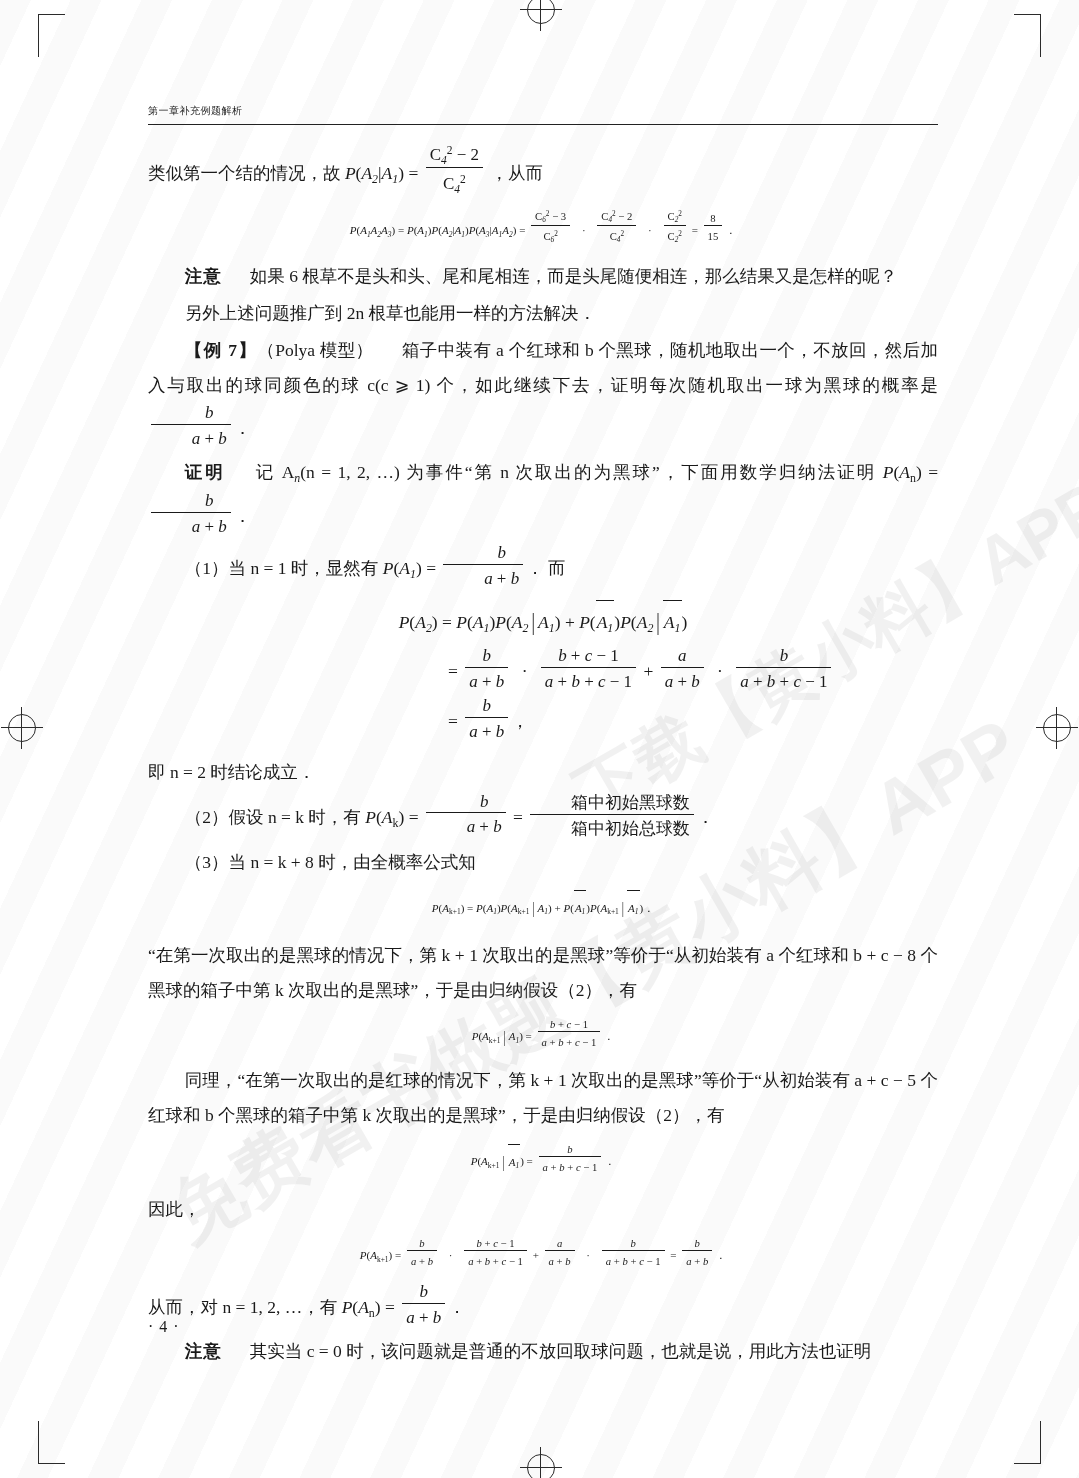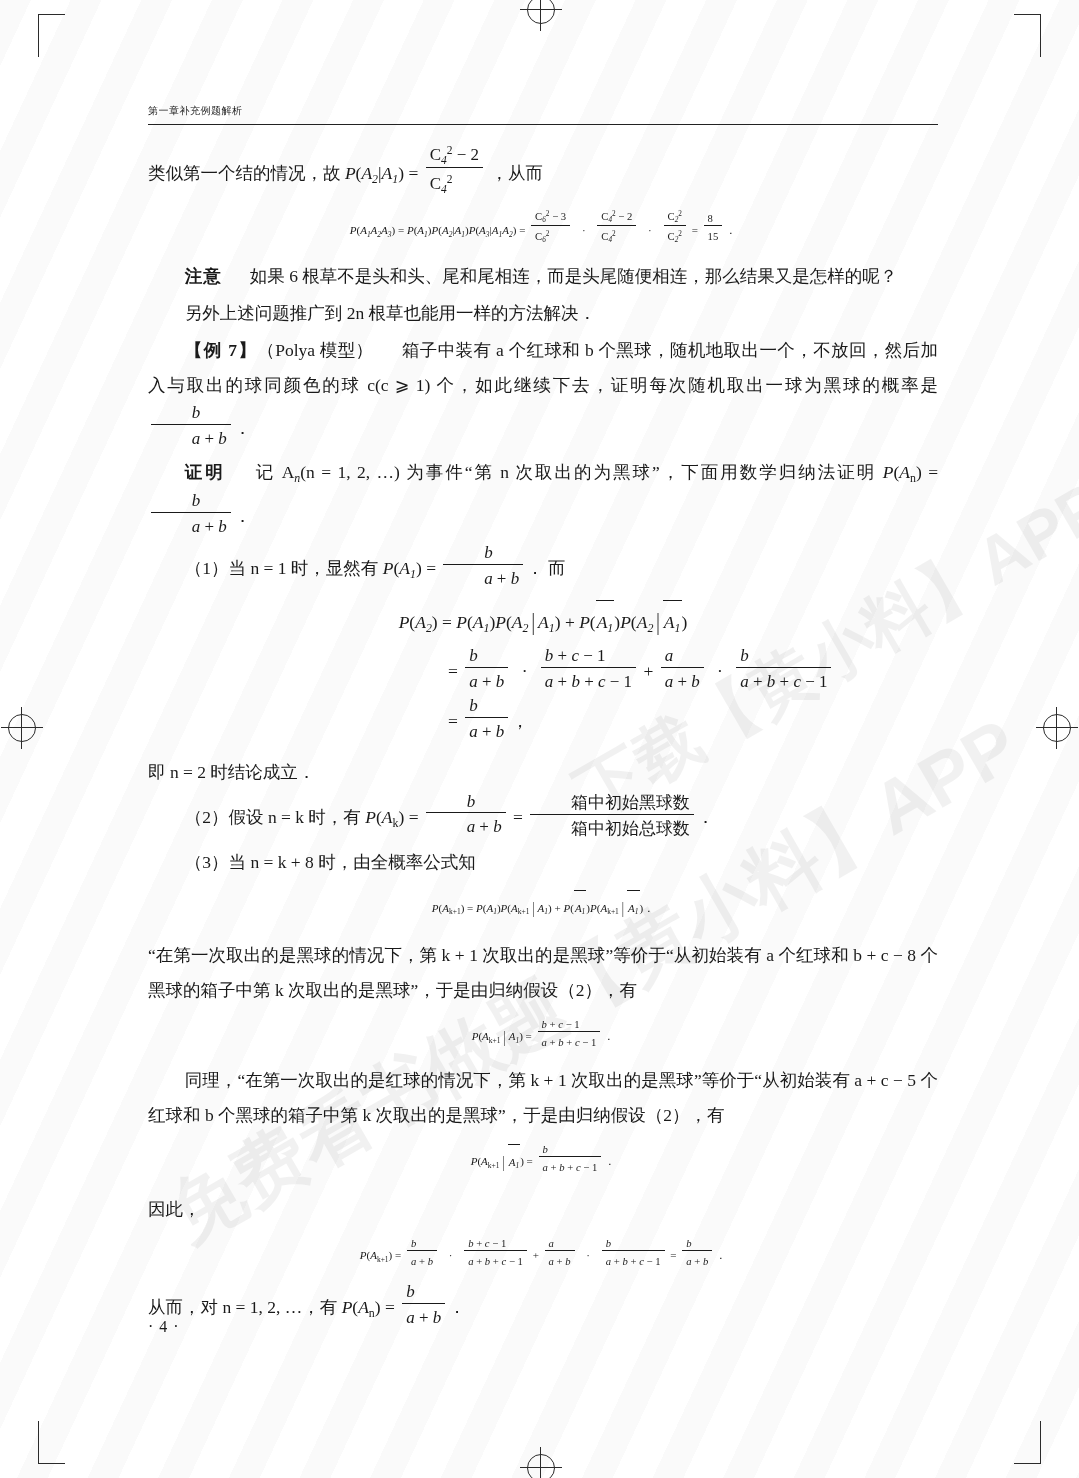--- a/index.html
+++ b/index.html
@@ -73,21 +73,21 @@
   .gap { display:inline-block; width:1.6em; }
 
   
   .mi { font-family:"Liberation Serif", serif; font-style:italic; }
   .mu { font-family:"Liberation Serif", serif; font-style:normal; }
   .sub { font-size:0.68em; vertical-align:-0.32em; font-style:italic; }
   .subn { font-size:0.68em; vertical-align:-0.32em; font-style:normal; }
   .sup { font-size:0.68em; vertical-align:0.52em; font-style:normal; }
   .ovl { border-top:1.1px solid #1a1a1a; padding:12px 1px; display:inline-block; line-height:1.05; }
   .frac {
-    display:inline-block; vertical-align:-0.55em; text-align:left;
+    display:inline-block; vertical-align:-0.55em; text-align:center;
     margin:0 3px; line-height:1.22; font-size:0.97em;
   }
   .frac .num { display:block; padding:0 4px; }
   .frac .den { display:block; border-top:1.1px solid #1a1a1a; padding:4px 4px; }
   .frac.big { vertical-align:-0.62em; }
   .eq { text-align:center; margin:10px 0 10px 0; font-size:11px; }
   .vbar { display:inline-block; padding:0 3px; transform:scaleY(1.45); }
   .cdot { padding:0 6px; }
   .folio {
     position:absolute; left:148px; top:1318px;
@@ -239,19 +239,22 @@
         =
         <span class="frac"><span class="num"><span class="mi">b</span></span><span class="den"><span class="mi">a</span> + <span class="mi">b</span></span></span>．
       </div>
 
       <p class="tb">
         <span>从而，对 n = 1, 2, …，有</span>
         <span class="mi">P</span><span class="mu">(</span><span class="mi">A</span><span class="subn">n</span><span class="mu">)</span> =
         <span class="frac"><span class="num"><span class="mi">b</span></span><span class="den"><span class="mi">a</span> + <span class="mi">b</span></span></span><span>．</span>
       </p>
 
+      <p class="tb indent">
+        <span class="bold">注意</span><span class="gap"></span><span>其实当 c = 0 时，该问题就是普通的不放回取球问题，也就是说，用此方法也证明</span>
+      </p>
 
     </div>
   </div>
 
   <div class="folio">· 4 ·</div>
 
 </div>
 
 </body></html>

